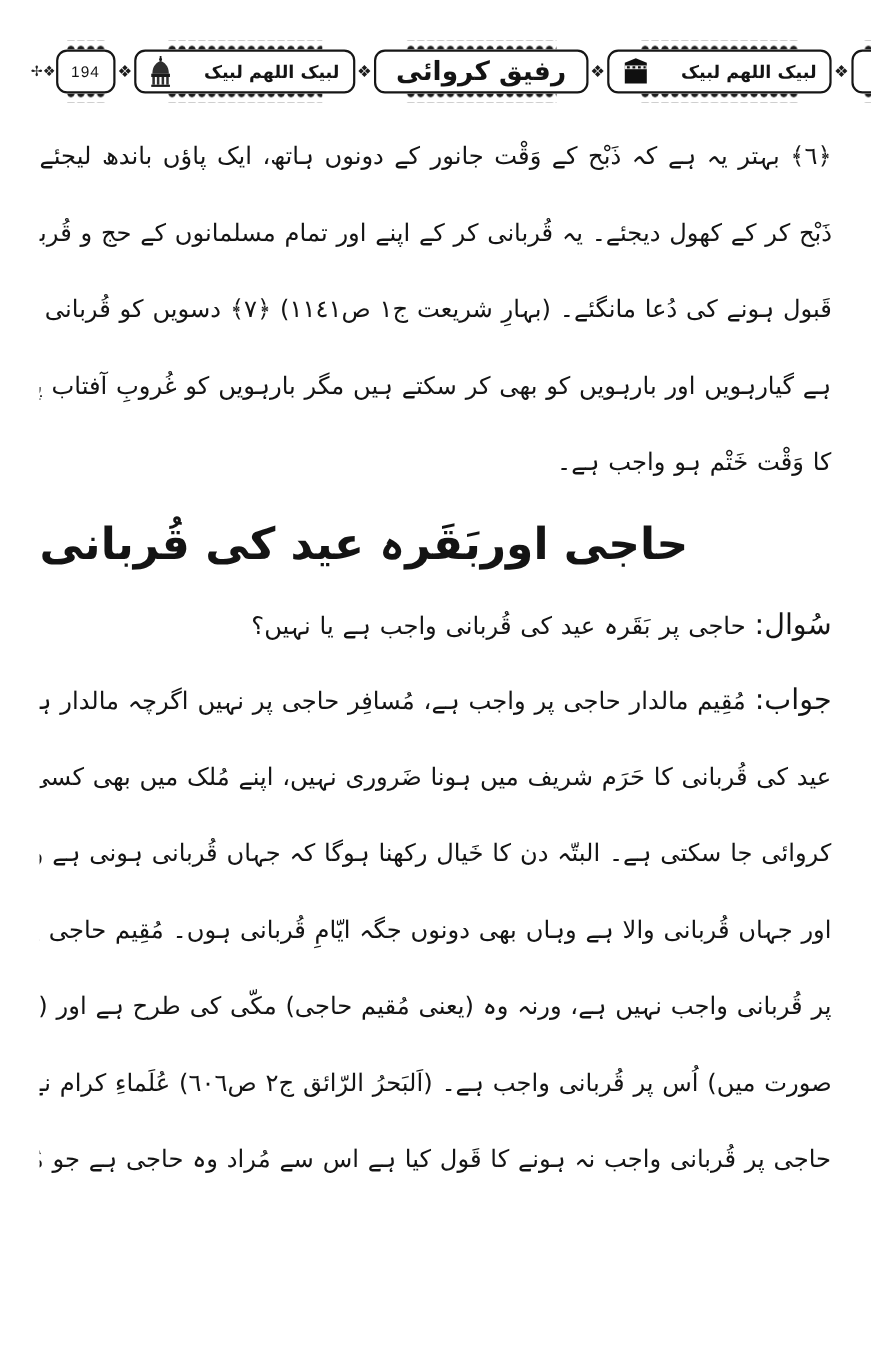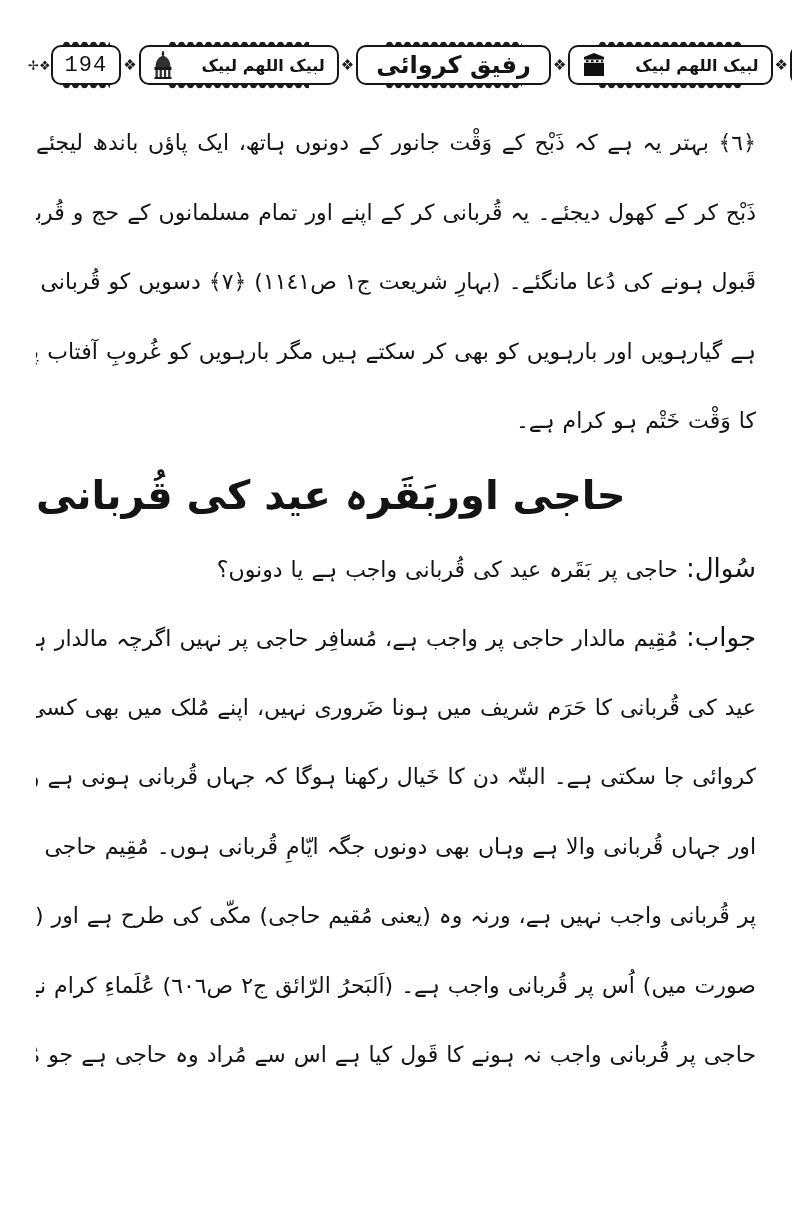--- a/index.html
+++ b/index.html
@@ -39,21 +39,21 @@
   .cartouche::before, .cartouche::after {
     content:"";
     position:absolute; left:14%; right:14%; height:8px;
     background-image: radial-gradient(circle at 4.5px 8px, #1d1d1d 3px, rgba(0,0,0,0) 3.6px);
     background-size:9px 8px;
     background-repeat:repeat-x;
   }
   .cartouche::before { top:-10px; }
   .cartouche::after  { bottom:-10px; transform:scaleY(-1); }
 
-  .pg-west { font-family:Liberation Mono, monospace; font-size:22px; letter-spacing:1px; }
+  .pg-west { font-family:Liberation Sans, sans-serif; font-size:14px; letter-spacing:1px; }
   .pg-arab { font-size:20px; letter-spacing:7px; padding-left:7px; }
   .labbaik { font-size:16px; font-weight:bold; white-space:nowrap;margin-left:24px; }
   .book-title { font-size:24px; font-weight:bold; white-space:nowrap; padding:0 6px; }
   .hdr-icon { display:inline-block; line-height:0; }
 
   
   .body-text {
     direction:rtl;
     margin:12px 36px 0 36px;
   }
@@ -141,27 +141,27 @@
     </div>
 
   </div>
 
   <div class="body-text">
 
     <div class="line">﴿٦﴾ بہتر یہ ہے کہ ذَبْح کے وَقْت جانور کے دونوں ہاتھ، ایک پاؤں باندھ لیجئے</div>
     <div class="line">ذَبْح کر کے کھول دیجئے۔ یہ قُربانی کر کے اپنے اور تمام مسلمانوں کے حج و قُربانی</div>
     <div class="line">قَبول ہونے کی دُعا مانگئے۔ (بہارِ شریعت ج۱ ص۱۱٤۱) ﴿٧﴾ دسویں کو قُربانی کرنا افضل</div>
     <div class="line">ہے گیارہویں اور بارہویں کو بھی کر سکتے ہیں مگر بارہویں کو غُروبِ آفتاب پر قُربانی</div>
-    <div class="line end">کا وَقْت خَتْم ہو کرام ہے۔</div>
+    <div class="line end">کا وَقْت خَتْم ہو واجب ہے۔</div>
 
     <div class="section-heading">حاجی اوربَقَرہ عید کی قُربانی</div>
 
     <div class="line end">
       <span class="lead">سُوال:</span>
-      <span>حاجی پر بَقَرہ عید کی قُربانی واجب ہے یا دونوں؟</span>
+      <span>حاجی پر بَقَرہ عید کی قُربانی واجب ہے یا نہیں؟</span>
     </div>
 
     <div class="line">
       <span class="lead">جواب:</span>
       <span>مُقِیم مالدار حاجی پر واجب ہے، مُسافِر حاجی پر نہیں اگرچہ مالدار ہو۔ بَقَرہ</span>
     </div>
     <div class="line">عید کی قُربانی کا حَرَم شریف میں ہونا ضَروری نہیں، اپنے مُلک میں بھی کسی کو کہہ کر</div>
     <div class="line">کروائی جا سکتی ہے۔ البتّہ دن کا خَیال رکھنا ہوگا کہ جہاں قُربانی ہونی ہے وہاں بھی</div>
     <div class="line">اور جہاں قُربانی والا ہے وہاں بھی دونوں جگہ ایّامِ قُربانی ہوں۔ مُقِیم حاجی پر قُربانی</div>
     <div class="line">پر قُربانی واجب نہیں ہے، ورنہ وہ (یعنی مُقیم حاجی) مکّی کی طرح ہے اور (غنی ہونے کی</div>

